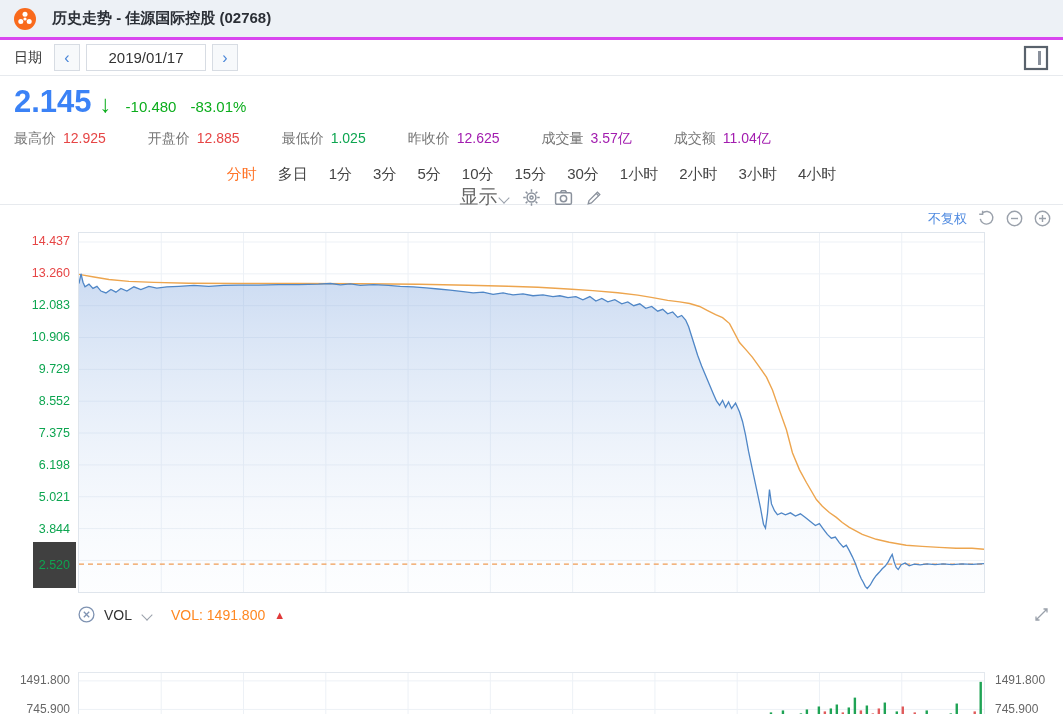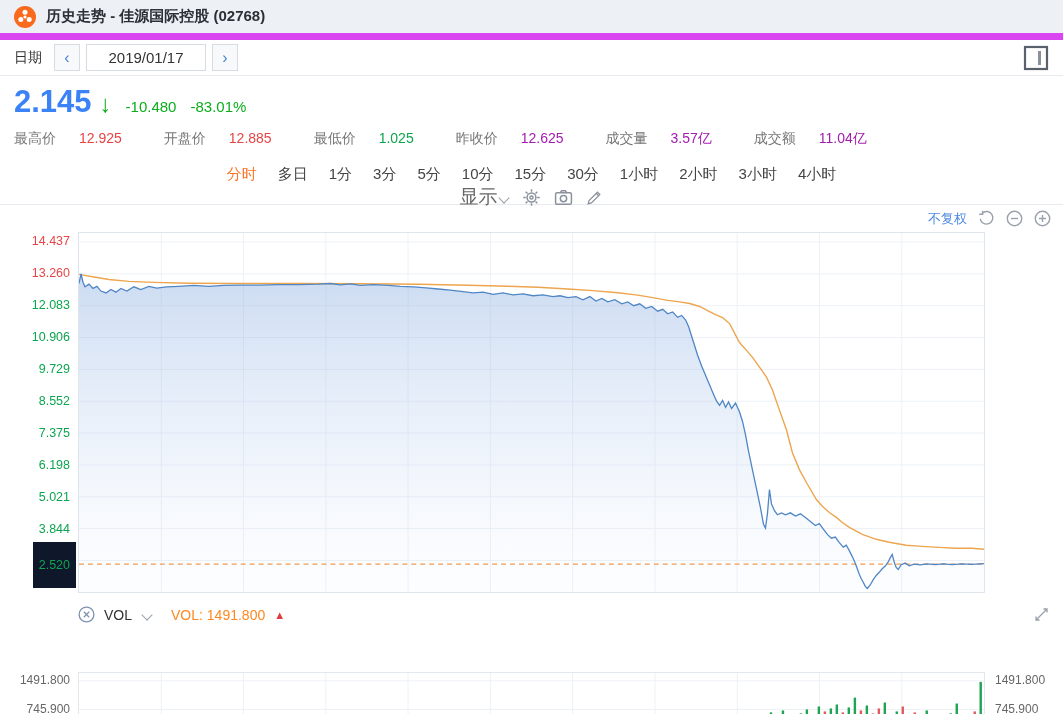--- a/index.html
+++ b/index.html
@@ -1,22 +1,22 @@
 <!DOCTYPE html>
 <html><head>
 <meta charset="utf-8">
 <style>
   html,body{margin:0;padding:0;}
   body{width:1063px;height:714px;overflow:hidden;background:#fff;
        font-family:"Liberation Sans","DejaVu Sans",sans-serif;color:#333;}
   .row{box-sizing:border-box;}
 
   
-  .titlebar{height:40px;background:#edf1f6;border-bottom:7px solid #d946ef;
-            display:flex;align-items:center;padding:8px 14px;gap:10px;}
+  .titlebar{height:40px;background:#edf1f6;border-bottom:3px solid #d946ef;
+            display:flex;align-items:center;padding:8px 14px;gap:16px;}
   .titlebar .title{font-size:15px;font-weight:bold;color:#2b2f36;}
 
   
   .daterow{height:36px;background:#fff;border-bottom:1px solid #e7eaee;
            display:flex;align-items:center;padding:0 14px;gap:6px;}
   .daterow .dlabel{font-size:14px;color:#333;margin-right:6px;}
   .navbtn{width:24px;height:25px;border:1px solid #d7dce3;background:#f7f9fb;
           display:flex;align-items:center;justify-content:center;
           color:#4a86d8;font-size:16px;cursor:pointer;}
   .datebox{width:118px;height:25px;border:1px solid #d7dce3;background:#fff;
@@ -24,21 +24,21 @@
            font-size:15px;color:#333;}
   .daterow .spacer{flex:1;}
 
   
   .quote{height:89px;padding:10px 14px 0 14px;}
   .pricebig{display:flex;align-items:baseline;gap:8px;}
   .pricebig .px{font-size:31px;font-weight:bold;color:#3b82f6;line-height:1;}
   .pricebig .arr{font-size:24px;font-weight:bold;color:#0cad1d;line-height:1;}
   .pricebig .chg{font-size:15px;color:#0cad1d;margin-left:6px;}
   .stats{display:flex;gap:42px;margin-top:13px;font-size:14px;}
-  .stat{display:flex;gap:23px;}
+  .stat{display:flex;gap:7px;}
   .stat .sl{color:#777;}
   .stat .sv.red{color:#e64545;}
   .stat .sv.green{color:#0da550;}
   .stat .sv.gray{color:#a21caf;}
 
   
   .tabbar{height:40px;border-bottom:1px solid #e7eaee;display:flex;align-items:center;
           padding:0 14px;flex-direction:column;}
   .tabs{display:flex;gap:21px;font-size:15px;color:#444;}
   .tab{cursor:pointer;}
@@ -59,21 +59,21 @@
   .chartrow{height:361px;display:flex;}
   .axcol{width:78px;position:relative;font-size:12.5px;}
   .plot{width:907px;position:relative;border:1px solid #dfe5ec;box-sizing:border-box;}
   .plot svg{position:absolute;left:0;top:0;width:100%;height:100%;}
   .axcol .axl{position:absolute;transform:translateY(-50%);white-space:nowrap;}
   .axcol.left .axl{right:8px;}
   .axcol.right .axl{left:10px;}
   .axl.red{color:#e64545;}
   .axl.green{color:#0da550;}
   .axl.gray{color:#666;}
-  .axl.hl{background:#0f172a;padding:16px 6px;}
+  .axl.hl{background:#404040;padding:16px 6px;}
   .axcol.left .axl.hl{right:2px;}
   .axcol.right .axl.hl{left:4px;}
 
   
   .volheader{height:43px;display:flex;align-items:center;padding-left:78px;gap:9px;}
   .volheader .vname{font-size:14px;color:#333;}
   .volheader .vval{font-size:14px;color:#ff8822;margin-left:10px;}
   .volheader .vtri{font-size:11px;color:#e03a3a;}
   .volheader .spacer{flex:1;}
   .volheader .exp{margin-right:14px;}

